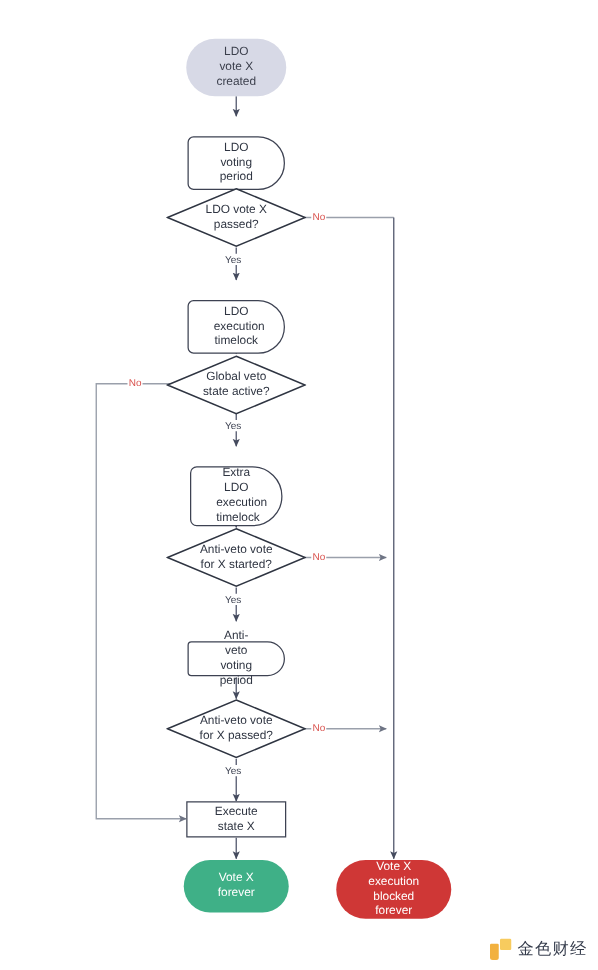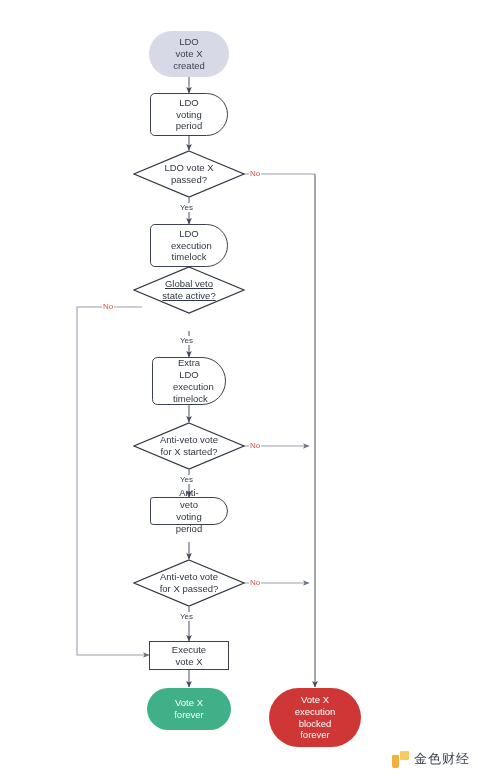--- a/index.html
+++ b/index.html
@@ -61,20 +61,21 @@
     background: #cf3736;
     border-radius: 999px;
     border: none;
     color: #ffffff;
   }
   
   .proc {
     background: #ffffff;
     border: 1.3px solid #3d4252;
     border-radius: 9px 40px 40px 9px;
+    margin-top: 16px;
   }
   
   .rect {
     background: #ffffff;
     border: 1.3px solid #3d4252;
     border-radius: 0;
   }
   
   .decision {
     background: transparent;
@@ -202,21 +203,21 @@
     <svg class="dia-shape" viewBox="0 0 112 48" preserveAspectRatio="none">
       <polygon points="56,1 111,24 56,47 1,24" fill="#ffffff" stroke="#2f3542" stroke-width="1.2"></polygon>
     </svg>
     <span>LDO vote X<br>passed?</span>
   </div>
 
   <div class="node proc" style="left:150px; top:224px; width:78px; height:43px;">
     <span>LDO execution<br>timelock</span>
   </div>
 
-  <div class="node decision" style="left:133px; top:266px; width:112px; height:48px;text-decoration:underline;">
+  <div class="node decision" style="left:133px; top:284px; width:112px; height:48px;">
     <svg class="dia-shape" viewBox="0 0 112 48" preserveAspectRatio="none">
       <polygon points="56,1 111,24 56,47 1,24" fill="#ffffff" stroke="#2f3542" stroke-width="1.2"></polygon>
     </svg>
     <span>Global veto<br>state active?</span>
   </div>
 
   <div class="node proc" style="left:152px; top:357px; width:74px; height:48px;">
     <span>Extra<br>LDO execution<br>timelock</span>
   </div>
 
@@ -232,28 +233,28 @@
   </div>
 
   <div class="node decision" style="left:133px; top:559px; width:112px; height:48px;">
     <svg class="dia-shape" viewBox="0 0 112 48" preserveAspectRatio="none">
       <polygon points="56,1 111,24 56,47 1,24" fill="#ffffff" stroke="#2f3542" stroke-width="1.2"></polygon>
     </svg>
     <span>Anti-veto vote<br>for X passed?</span>
   </div>
 
   <div class="node rect" style="left:149px; top:641px; width:80px; height:29px;">
-    <span>Execute vote X</span>
+    <span>Execute state X</span>
   </div>
 
   <div class="node term-ok" style="left:147px; top:688px; width:84px; height:42px;">
     <span>Vote X forever</span>
   </div>
 
-  <div class="node term-bad" style="left:269px; top:688px; width:92px; height:59px;">
+  <div class="node term-bad" style="left:269px; top:688px; width:92px; height:47px;">
     <span>Vote X execution<br>blocked forever</span>
   </div>
 
   <div class="edge-label lbl-no" style="left:249px; top:169px;">No</div>
   <div class="edge-label lbl-yes" style="left:179px; top:203px;">Yes</div>
 
   <div class="edge-label lbl-no" style="left:102px; top:302px;">No</div>
   <div class="edge-label lbl-yes" style="left:179px; top:336px;">Yes</div>
 
   <div class="edge-label lbl-no" style="left:249px; top:441px;">No</div>

